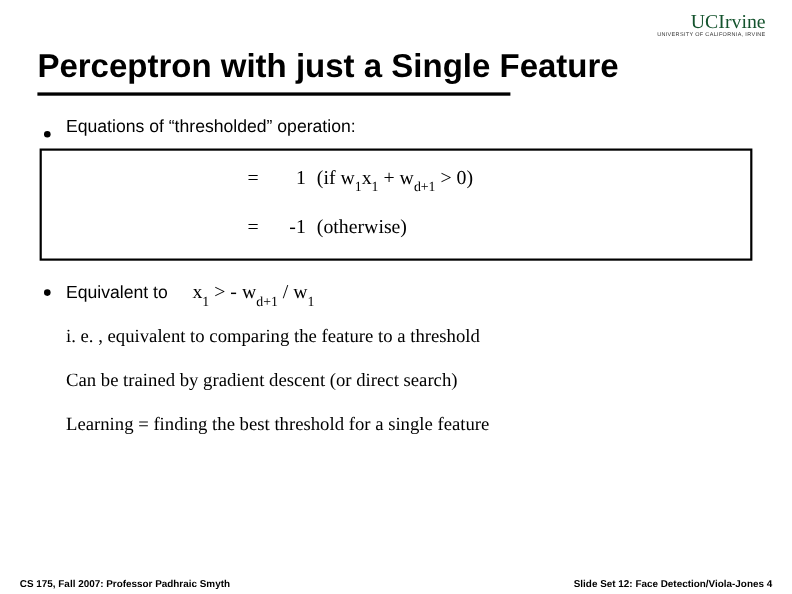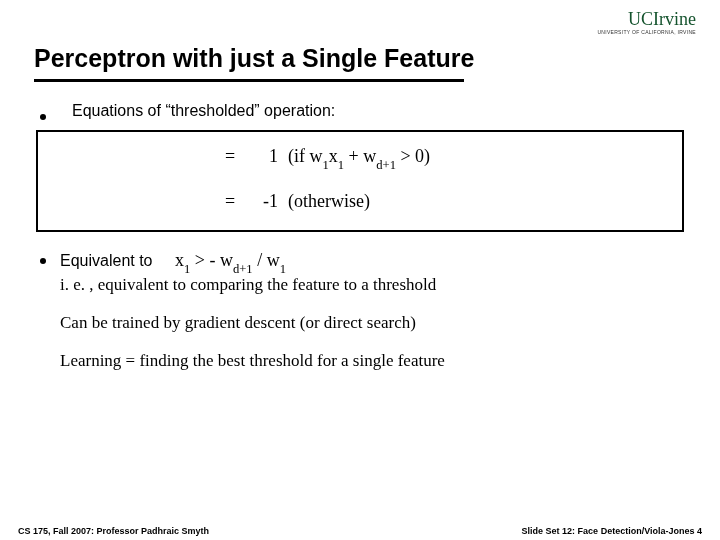--- a/index.html
+++ b/index.html
@@ -35,35 +35,34 @@
   }
   .logo-sub {
     font-size: 5px;
     letter-spacing: 0.3px;
     color: #333;
     margin-top: 2px;
   }
   .title {
     font-family: Verdana, Geneva, sans-serif;
     font-weight: bold;
-    font-size: 25px;
+    font-size: 30px;
     margin-top: 26px;
     margin-bottom: 6px;
   }
   .title-underline {
     border-bottom: 3px solid #000;
     width: 430px;
     margin-bottom: 20px;
   }
   .bullet {
     display: flex;
     align-items: flex-end;
     font-size: 16px;
     margin: 4px 0 10px 6px;
-    gap: 12px;
   }
   .bullet .dot {
     width: 6px;
     flex: 0 0 6px;
     margin-top: 8px;
     margin-right: 14px;
     height: 6px;
     background: #000;
     border-radius: 50%;
   }
@@ -131,21 +130,21 @@
     bottom: 4px;
     left: 18px;
     right: 18px;
     display: flex;
     justify-content: space-between;
     font-family: Verdana, Geneva, sans-serif;
     font-weight: bold;
     font-size: 9px;
     color: #000;
   }
-  .serif { font-family: 'Times New Roman', Times, serif; }
+  .serif { font-family: 'Times New Roman', Times, serif; margin-top: 20px; }
   .w-char { font-family: 'Times New Roman', Times, serif; }
 </style>
 </head>
 <body>
 
 <div class="slide">
 
   <div class="logo">
     <div class="logo-main">UCIrvine</div>
     <div class="logo-sub">UNIVERSITY OF CALIFORNIA, IRVINE</div>

